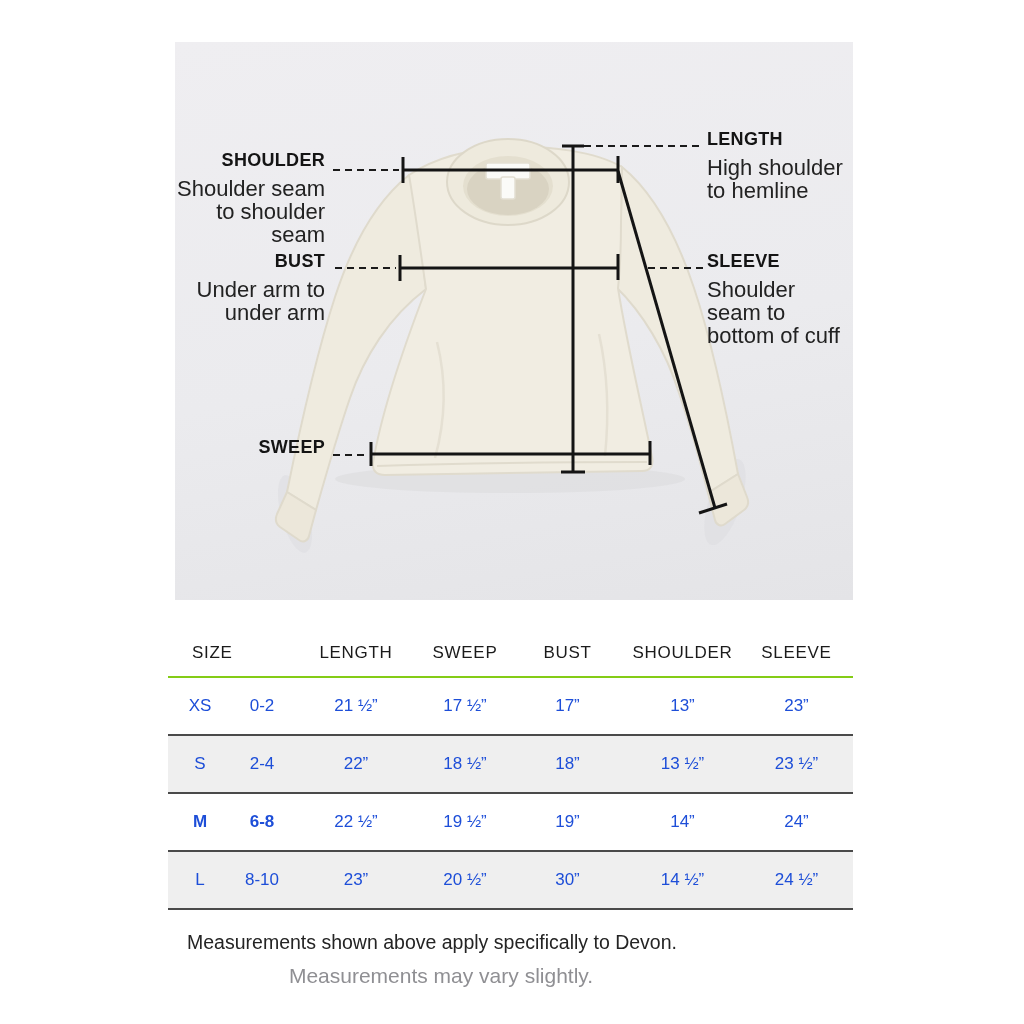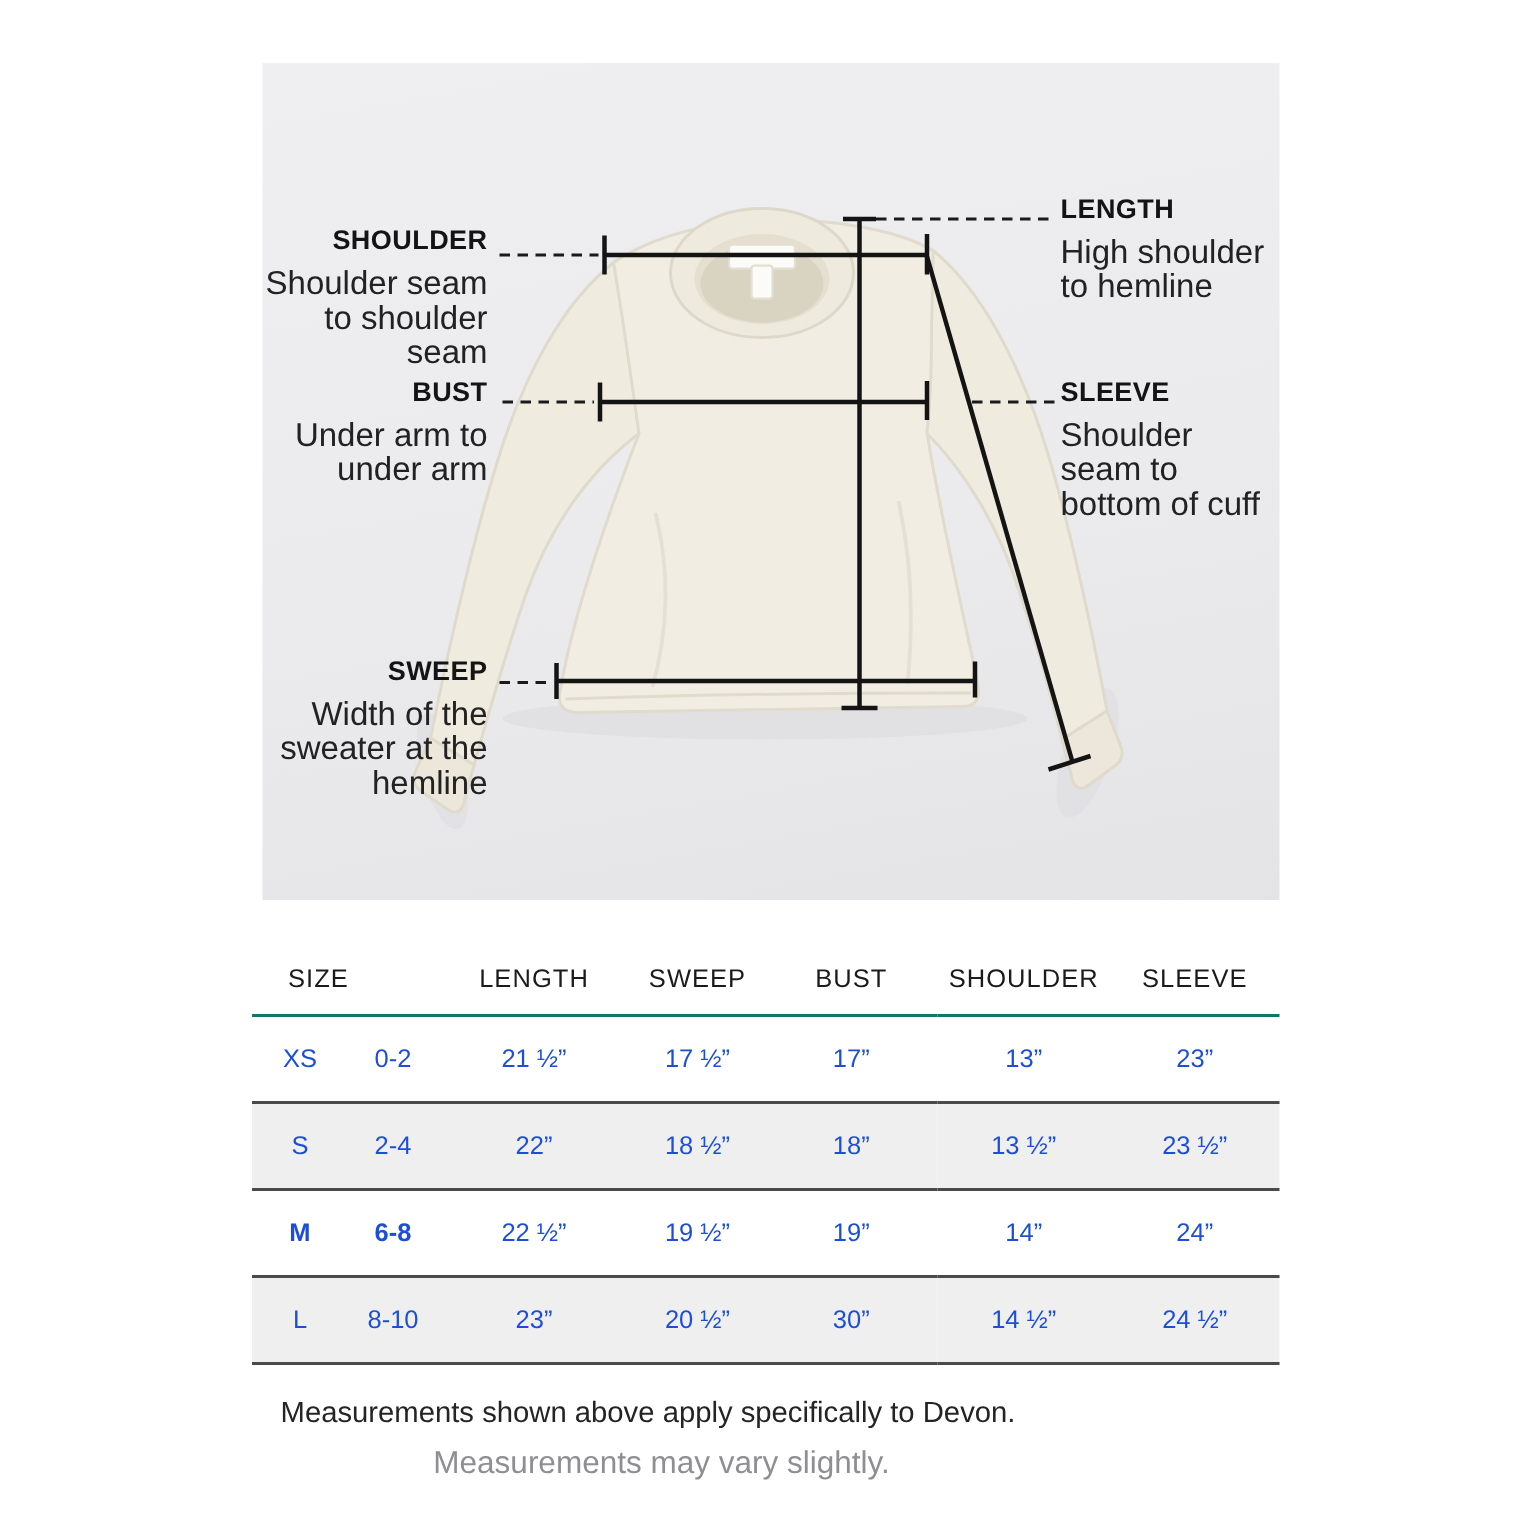--- a/index.html
+++ b/index.html
@@ -55,21 +55,21 @@
 
   .size-table thead th {
     height: 46px;
     font-size: 17px;
     font-weight: normal;
     letter-spacing: 0.7px;
     text-align: center;
     vertical-align: middle;
     color: #1b1b1b;
     padding: 0;
-    border-bottom: 2px solid #0f766e;
+    border-bottom: 2px solid #84cc16;
   }
   .size-table thead th.h-size { text-align: left; padding-left: 24px; }
 
   .size-table tbody td {
     height: 56px;
     font-size: 17px;
     text-align: center;
     vertical-align: middle;
     color: #1d4ed8;
     padding: 0;
@@ -180,23 +180,20 @@
       <div class="ann-desc">Shoulder seam
 to shoulder seam</div>
     </div>
     <div class="ann ann-left" id="ann-bust">
       <div class="ann-label">BUST</div>
       <div class="ann-desc">Under arm to
 under arm</div>
     </div>
     <div class="ann ann-left" id="ann-sweep">
       <div class="ann-label">SWEEP</div>
-      <div class="ann-desc">Width of the
-sweater at the
-hemline</div>
     </div>
     <div class="ann ann-right" id="ann-length">
       <div class="ann-label">LENGTH</div>
       <div class="ann-desc">High shoulder
 to hemline</div>
     </div>
     <div class="ann ann-right" id="ann-sleeve">
       <div class="ann-label">SLEEVE</div>
       <div class="ann-desc">Shoulder seam to
 bottom of cuff</div>

